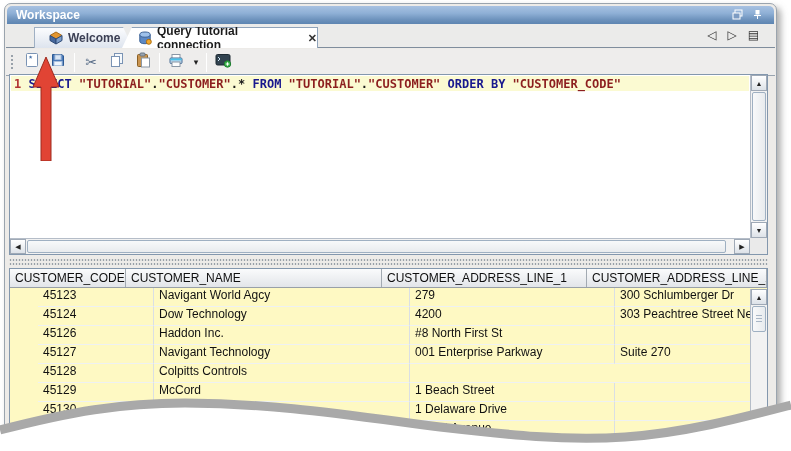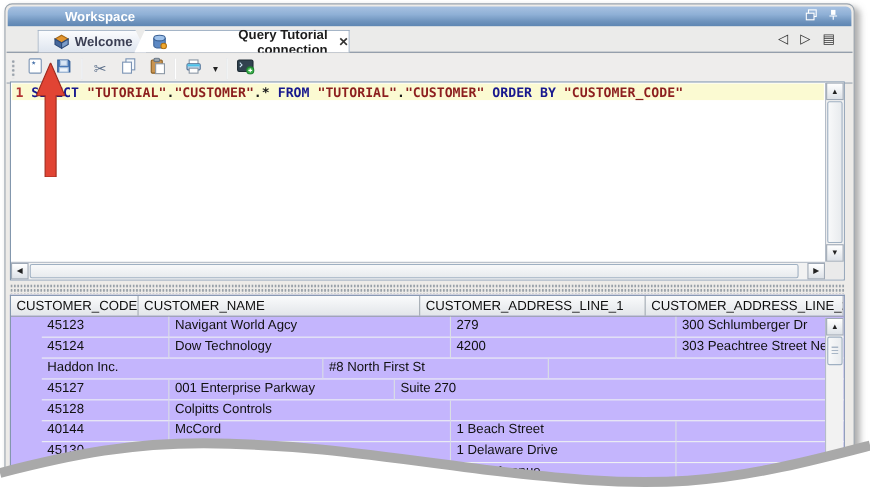--- a/index.html
+++ b/index.html
@@ -6,29 +6,29 @@
   body { background:#fff; font-family:"Liberation Sans", sans-serif; }
   .shot { position:relative; width:791px; height:451px; background:#fff; overflow:hidden; }
 
   .window { position:absolute; left:4px; top:3px; width:773px; height:440px;
             background:#edebe8; border:1px solid #9aa4ae; border-radius:7px 7px 2px 2px;
             box-shadow:4px 4px 6px rgba(110,110,110,.55); }
 
   
   .titlebar { position:absolute; left:2px; right:2px; top:2px; height:18px;
               border-radius:5px 5px 0 0; display:flex; align-items:center;
-              background:linear-gradient(#a7c1e1, #8fb0d6 40%, #6e93bd 75%, #5d85b2);padding-left:43px; }
+              background:linear-gradient(#a7c1e1, #8fb0d6 40%, #6e93bd 75%, #5d85b2); }
   .title-text { margin-left:9px; color:#fff; font-size:12px; font-weight:bold; }
   .win-icons { margin-left:auto; margin-right:11px; display:flex; gap:9px; align-items:center; }
 
   
   .tabstrip { position:absolute; left:1px; right:1px; top:20px; height:24px;
               background:#ebebea; border-bottom:1px solid #7f8d9d; }
   .tab { position:absolute; top:3px; height:21px; display:flex; align-items:center;
-         font-size:12px; font-weight:bold;text-align:right; }
+         font-size:12px; font-weight:bold; }
   .tab-welcome { left:28px; width:99px; padding-left:14px;
          background:linear-gradient(#fbfcfe,#dde4ee); color:#3b3f54;
          border-top:1px solid #9fb0c4; border-left:1px solid #9fb0c4;
          clip-path:polygon(0 0, calc(100% - 10px) 0, 100% 100%, 0 100%); }
   .tab-query { left:116px; width:196px; padding-left:16px; background:#fff; color:#1c1c1c;
          border-top:1px solid #8fa3ba; border-right:1px solid #8fa3ba;
          clip-path:polygon(10px 0, 100% 0, 100% 100%, 0 100%); z-index:2; }
   .tab .ticon { margin-right:5px; display:inline-flex; }
   .tab-close { margin-left:10px; font-size:11px; font-weight:bold; color:#333; }
   .tab-nav { position:absolute; right:16px; top:4px; display:flex; gap:11px;
@@ -76,21 +76,21 @@
   .ed-corner { position:absolute; right:0; bottom:0; width:17px; height:16px; background:#eaeaea; }
 
   
   .splitter { position:absolute; left:4px; right:8px; top:254px; height:9px;
               background-color:#edebe8;
               background-image:radial-gradient(circle,#98a0a8 .9px,transparent 1.15px);
               background-size:3px 4px; }
 
   
   .grid { position:absolute; left:4px; right:8px; top:264px; bottom:0;
-          background:#c4b5fd; border:1px solid #8397ad; border-bottom:none; overflow:hidden; }
+          background:#fef9c3; border:1px solid #8397ad; border-bottom:none; overflow:hidden; }
   .grid-header { display:flex; height:19px; width:100%;
           background:linear-gradient(#fafbfc,#e2e5e9); border-bottom:1px solid #98a0a8; }
   .hcell { padding:2px 0 0 5px; font-size:12px; color:#0e0e0e; border-right:1px solid #a2aab2;
            white-space:nowrap; overflow:hidden; height:100%; flex-shrink:0; }
   .grid-body { width:744px; }
   .grow { display:flex; height:19px; width:744px;margin-left:28px; }
   .gcell { padding-left:5px; font-size:12px; color:#111; line-height:15px;
            border-right:1px solid #dadfe4; border-bottom:1px solid #eef1f3;
            white-space:nowrap; overflow:hidden; flex-shrink:0; }
   .c0 { width:116px; } .c1 { width:256px; } .c2 { width:205px; } .c3 { flex:1; min-width:0; width:167px; }
@@ -258,36 +258,38 @@
             <div class="gcell c2">279</div>
             <div class="gcell c3">300 Schlumberger Dr</div>
           </div>
           <div class="grow">
             <div class="gcell c0">45124</div>
             <div class="gcell c1">Dow Technology</div>
             <div class="gcell c2">4200</div>
             <div class="gcell c3">303 Peachtree Street Ne</div>
           </div>
           <div class="grow">
+            <div class="gcell c0">45126</div>
             <div class="gcell c1">Haddon Inc.</div>
             <div class="gcell c2">#8 North First St</div>
             <div class="gcell c3"></div>
           </div>
           <div class="grow">
             <div class="gcell c0">45127</div>
+            <div class="gcell c1">Navigant Technology</div>
             <div class="gcell c2">001 Enterprise Parkway</div>
             <div class="gcell c3">Suite 270</div>
           </div>
           <div class="grow">
             <div class="gcell c0">45128</div>
             <div class="gcell c1">Colpitts Controls</div>
             <div class="gcell c3"></div>
           </div>
           <div class="grow">
-            <div class="gcell c0">40144</div>
+            <div class="gcell c0">45129</div>
             <div class="gcell c1">McCord</div>
             <div class="gcell c2">1 Beach Street</div>
             <div class="gcell c3"></div>
           </div>
           <div class="grow">
             <div class="gcell c0">45130</div>
             <div class="gcell c1">Carlson City Hampton</div>
             <div class="gcell c2">1 Delaware Drive</div>
             <div class="gcell c3"></div>
           </div>

